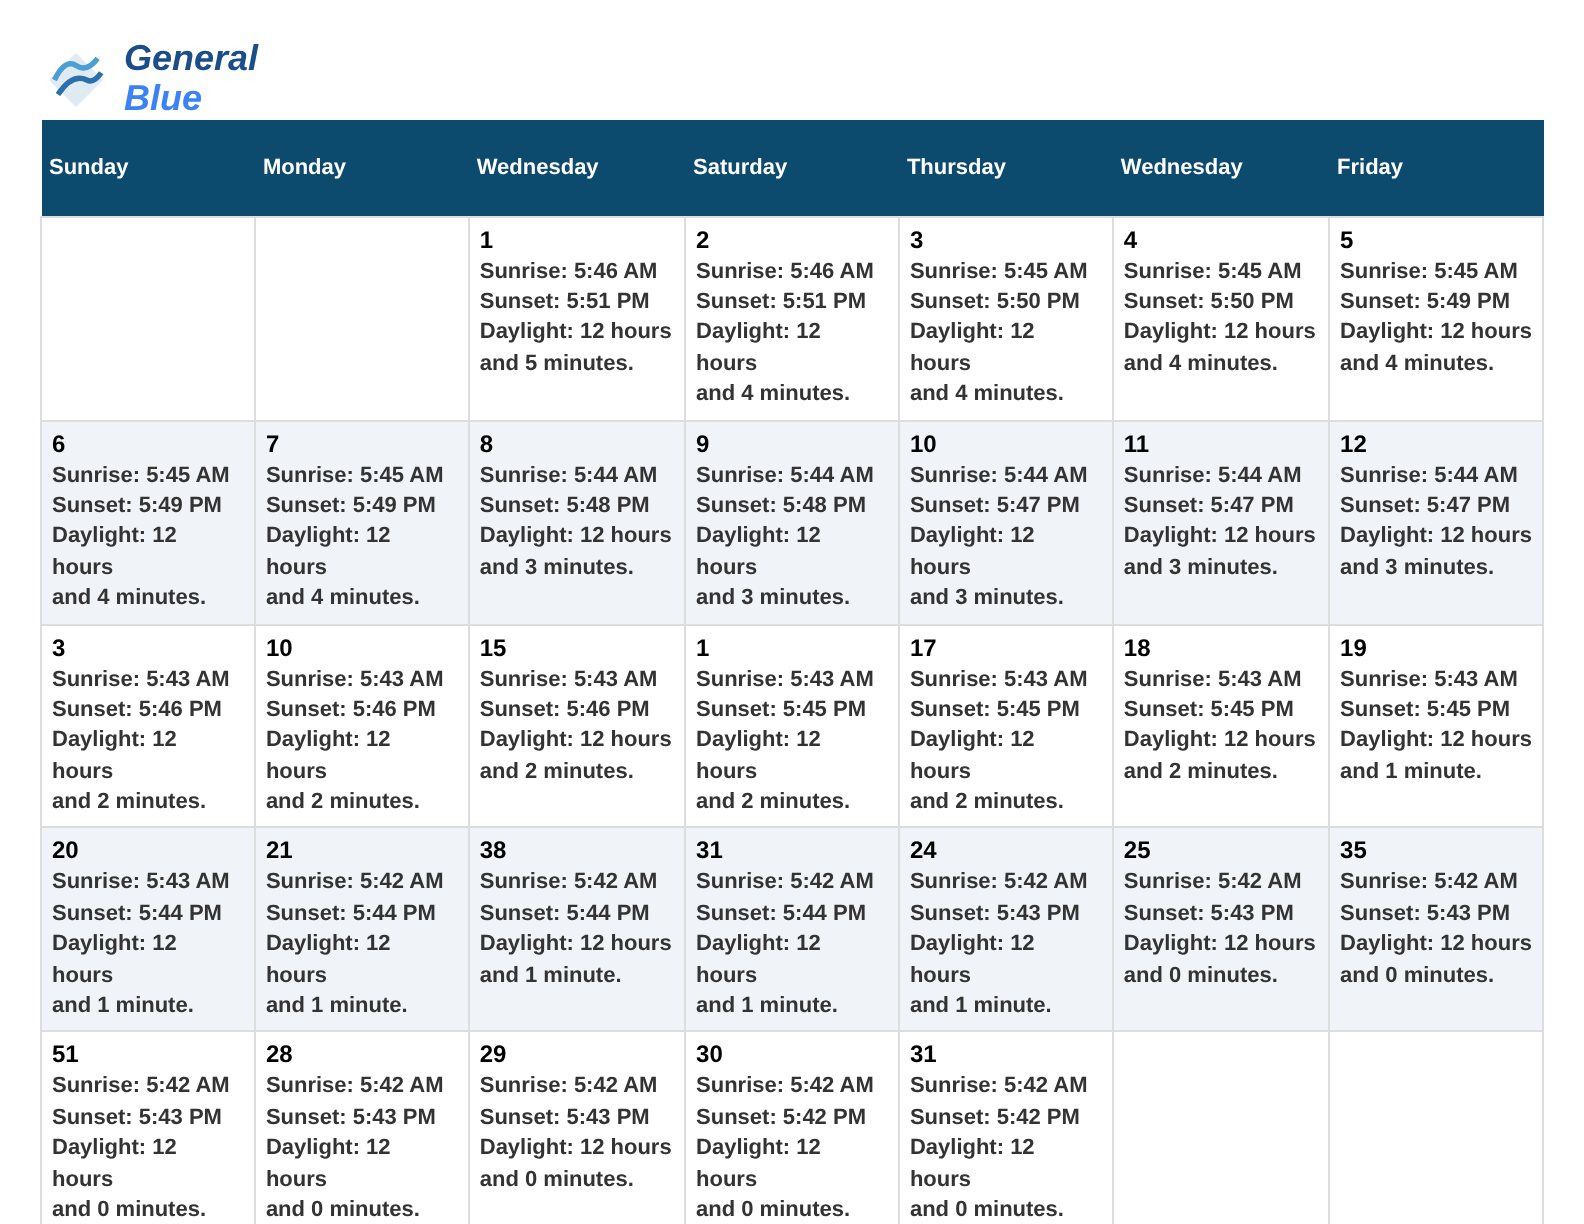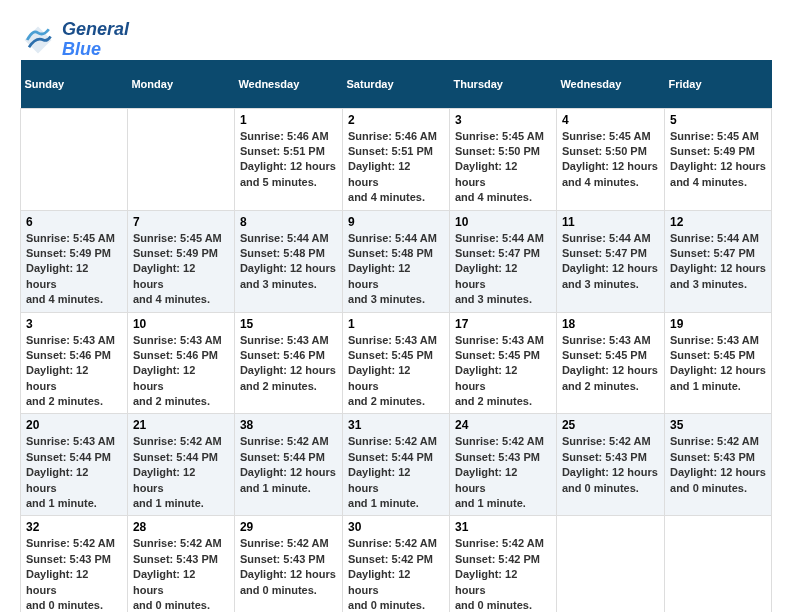--- a/index.html
+++ b/index.html
@@ -302,21 +302,21 @@
         <td>
           <span class="day-num">35</span>
           <div class="day-info" style="white-space: pre-line;">Sunrise: 5:42 AM
 Sunset: 5:43 PM
 Daylight: 12 hours
 and 0 minutes.</div>
         </td>
       </tr>
       <tr>
         <td>
-          <span class="day-num">32</span>
+          <span class="day-num">51</span>
           <div class="day-info" style="white-space: pre-line;">Sunrise: 5:42 AM
 Sunset: 5:43 PM
 Daylight: 12 hours
 and 0 minutes.</div>
         </td>
         <td>
           <span class="day-num">28</span>
           <div class="day-info" style="white-space: pre-line;">Sunrise: 5:42 AM
 Sunset: 5:43 PM
 Daylight: 12 hours

